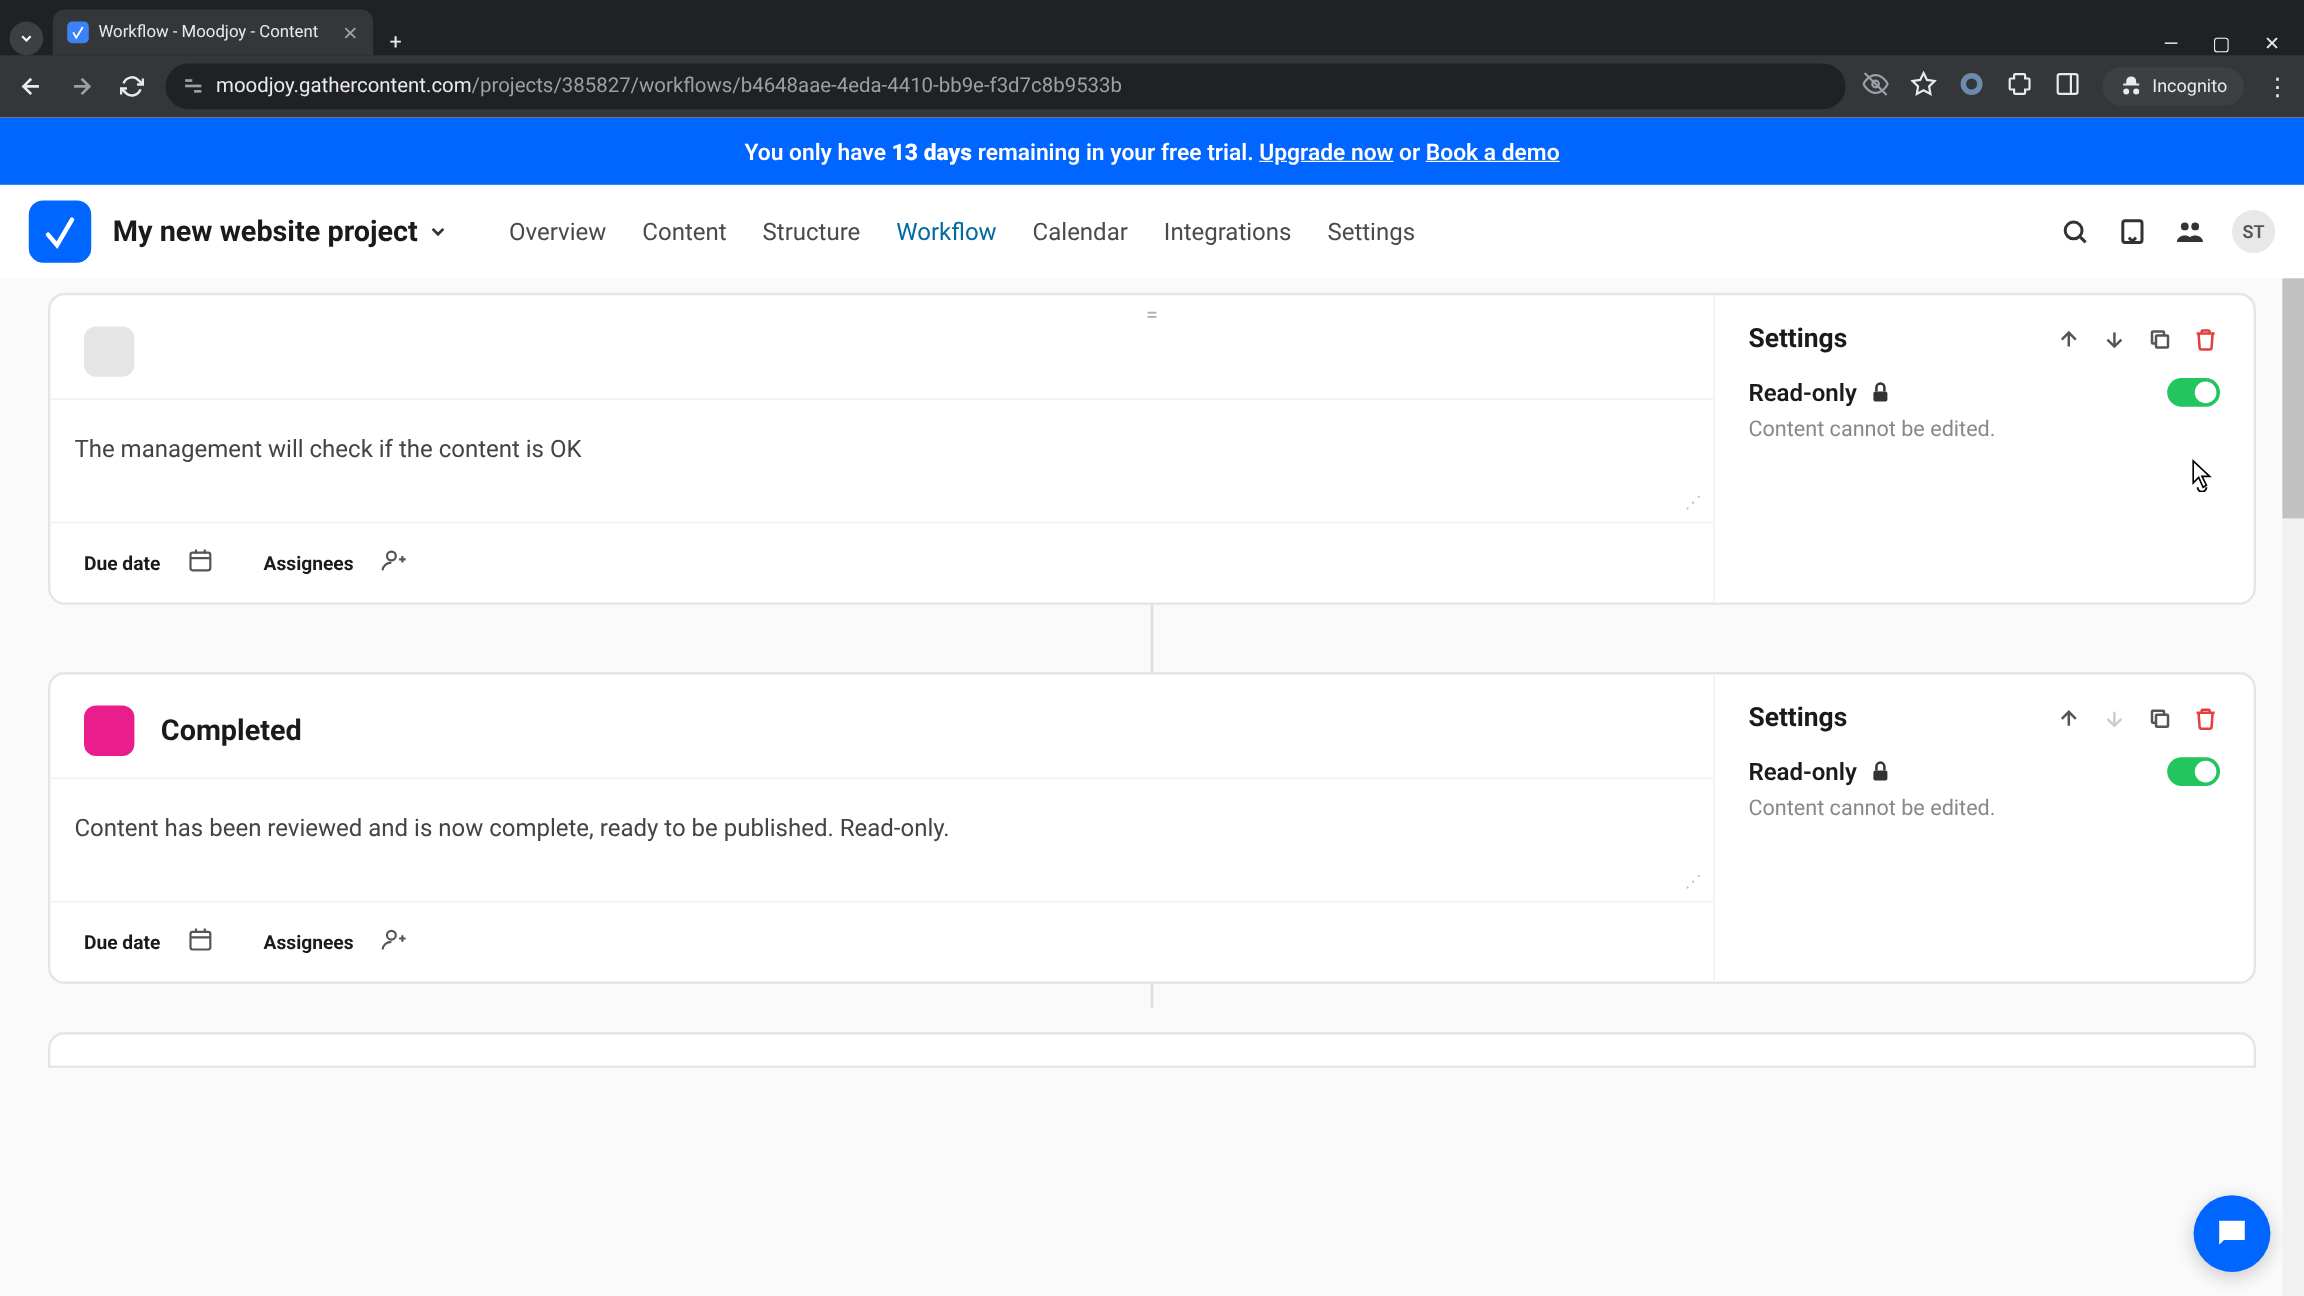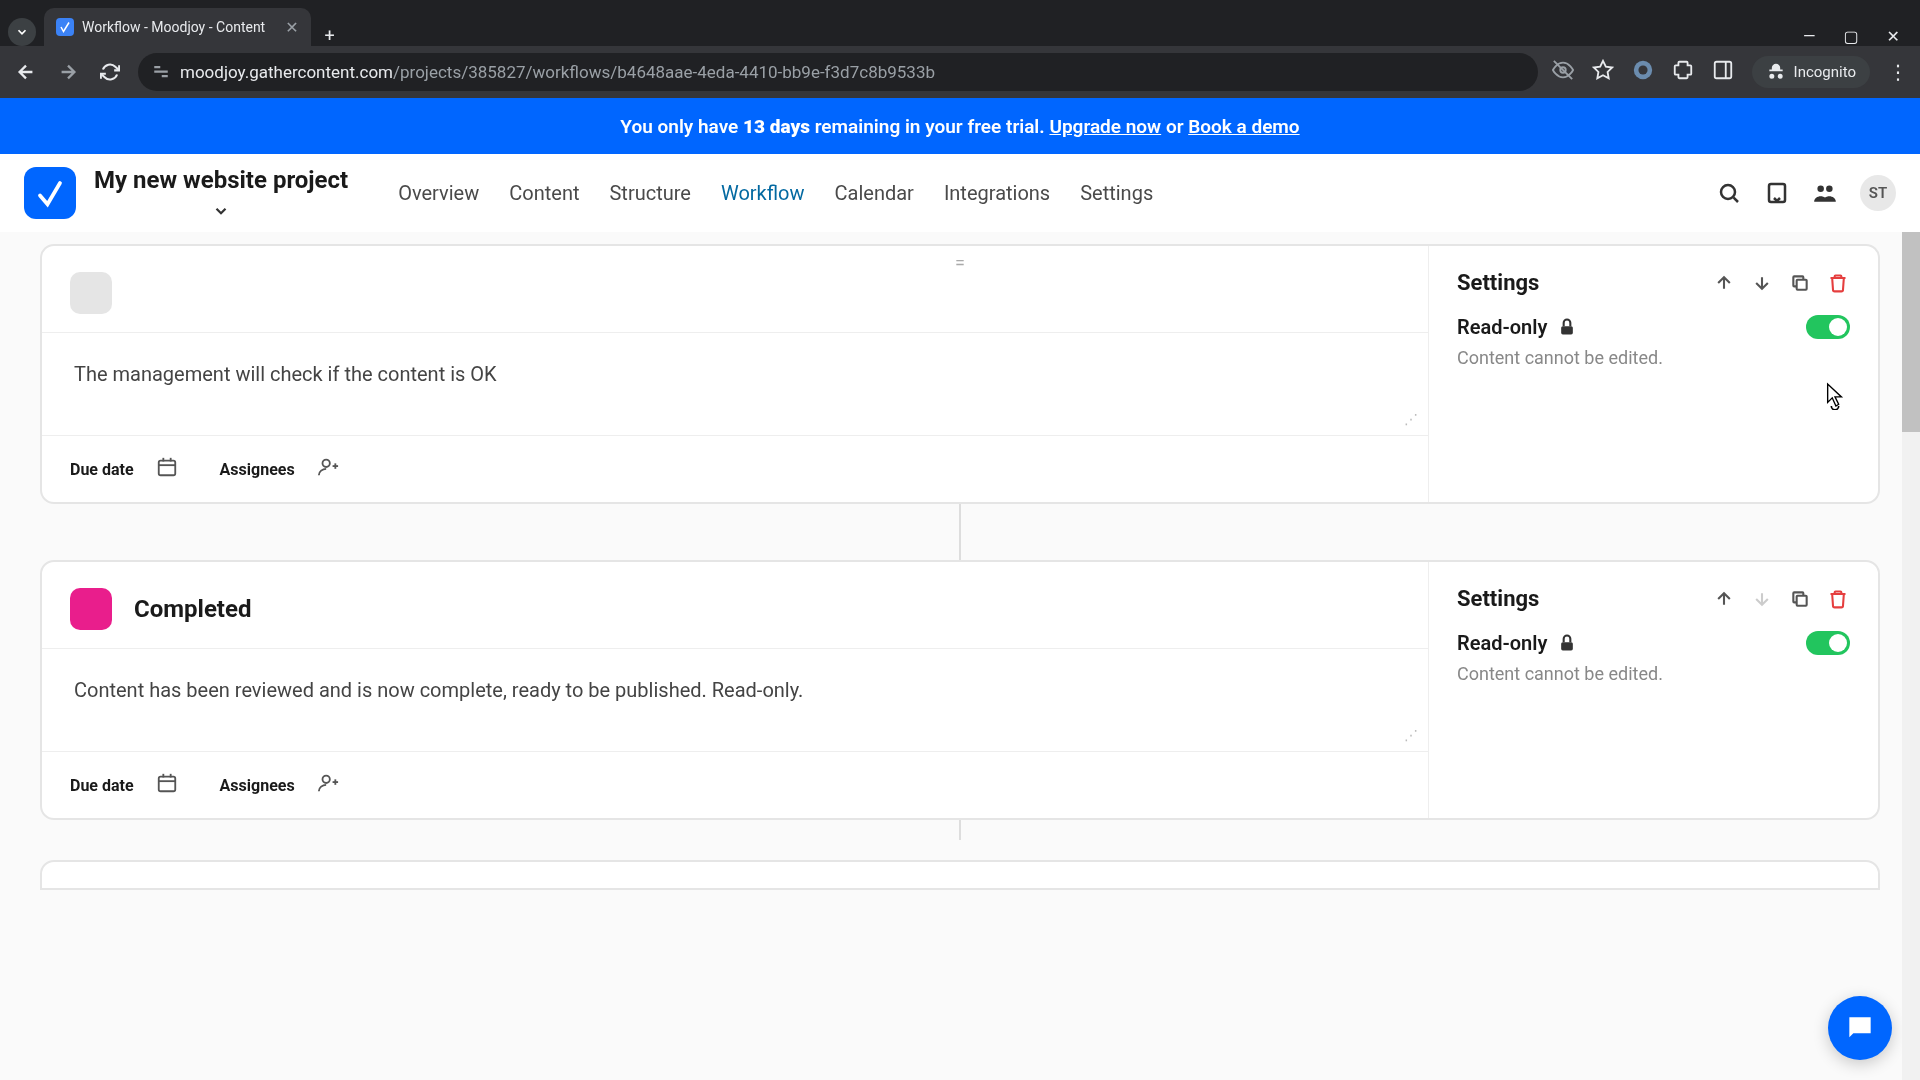--- a/index.html
+++ b/index.html
@@ -24,36 +24,36 @@
 .incognito-badge { background: #3c4043; border-radius: 20px; padding: 6px 14px; display: flex; align-items: center; gap: 8px; font-size: 15px; }
 
 
 .page { background: #fff; height: calc(1080px - 98px); position: relative; overflow: hidden; }
 
 .banner { background: #0066ff; color: #fff; height: 56px; display: flex; align-items: center; justify-content: center; font-size: 19px; font-weight: 600; }
 .banner a { text-decoration: underline; color: #fff; }
 
 .app-header { height: 78px; display: flex; align-items: center; padding: 0 24px; border-bottom: 1px solid transparent; }
 .logo { width: 52px; height: 52px; background: #0066ff; border-radius: 12px; display: flex; align-items: center; justify-content: center; margin-right: 18px; }
-.project-name { font-size: 24px; font-weight: 700; color: #1a1a1a; display: flex; align-items: center; gap: 8px; flex-direction: column; }
+.project-name { font-size: 24px; font-weight: 700; color: #1a1a1a; display: flex; align-items: center; gap: 8px; }
 .nav-tabs { display: flex; gap: 30px; margin-left: 50px; font-size: 20px; }
 .nav-tab { color: #4a4a4a; }
 .nav-tab.active { color: #0369a1; font-weight: 400; }
 .header-right { margin-left: auto; display: flex; align-items: center; gap: 22px; }
 .header-icon { color: #333; width: 26px; height: 26px; display: flex; align-items: center; justify-content: center; }
 .avatar { width: 36px; height: 36px; border-radius: 50%; background: #e8e8e8; color: #555; display: flex; align-items: center; justify-content: center; font-size: 15px; font-weight: 600; }
 
 .workspace { padding: 12px 40px 0 40px; background: #fafafa; height: calc(100% - 134px); overflow: hidden; position: relative; }
 
 .card { background: #fff; border: 2px solid #e5e5e5; border-radius: 14px; display: flex; margin-bottom: 0; position: relative; }
 .card-left { flex: 1; }
 .card-header { display: flex; align-items: center; padding: 26px 28px 18px 28px; gap: 22px; }
 .color-swatch { width: 42px; height: 42px; border-radius: 10px; }
 .stage-title { font-size: 24px; font-weight: 700; color: #1a1a1a; }
-.card-body { border-top: 1px solid #eee; padding: 26px 32px 46px 32px; position: relative; }
+.card-body { border-top: 1px solid #eee; padding: 26px 32px 46px 20px; position: relative; }
 .card-desc { font-size: 20px; color: #444; line-height: 1.5; }
 .resize-handle { position: absolute; bottom: 8px; right: 10px; color: #bbb; font-size: 14px; }
 .card-footer { border-top: 1px solid #eee; padding: 20px 28px; display: flex; align-items: center; gap: 22px; }
 .footer-label { font-size: 16px; font-weight: 700; color: #1a1a1a; }
 .footer-icon { color: #666; }
 
 .card-right { width: 450px; border-left: 1px solid #eee; padding: 24px 28px; }
 .settings-header { display: flex; align-items: center; margin-bottom: 20px; }
 .settings-title { font-size: 22px; font-weight: 700; color: #1a1a1a; }
 .settings-actions { margin-left: auto; display: flex; gap: 14px; align-items: center; }

